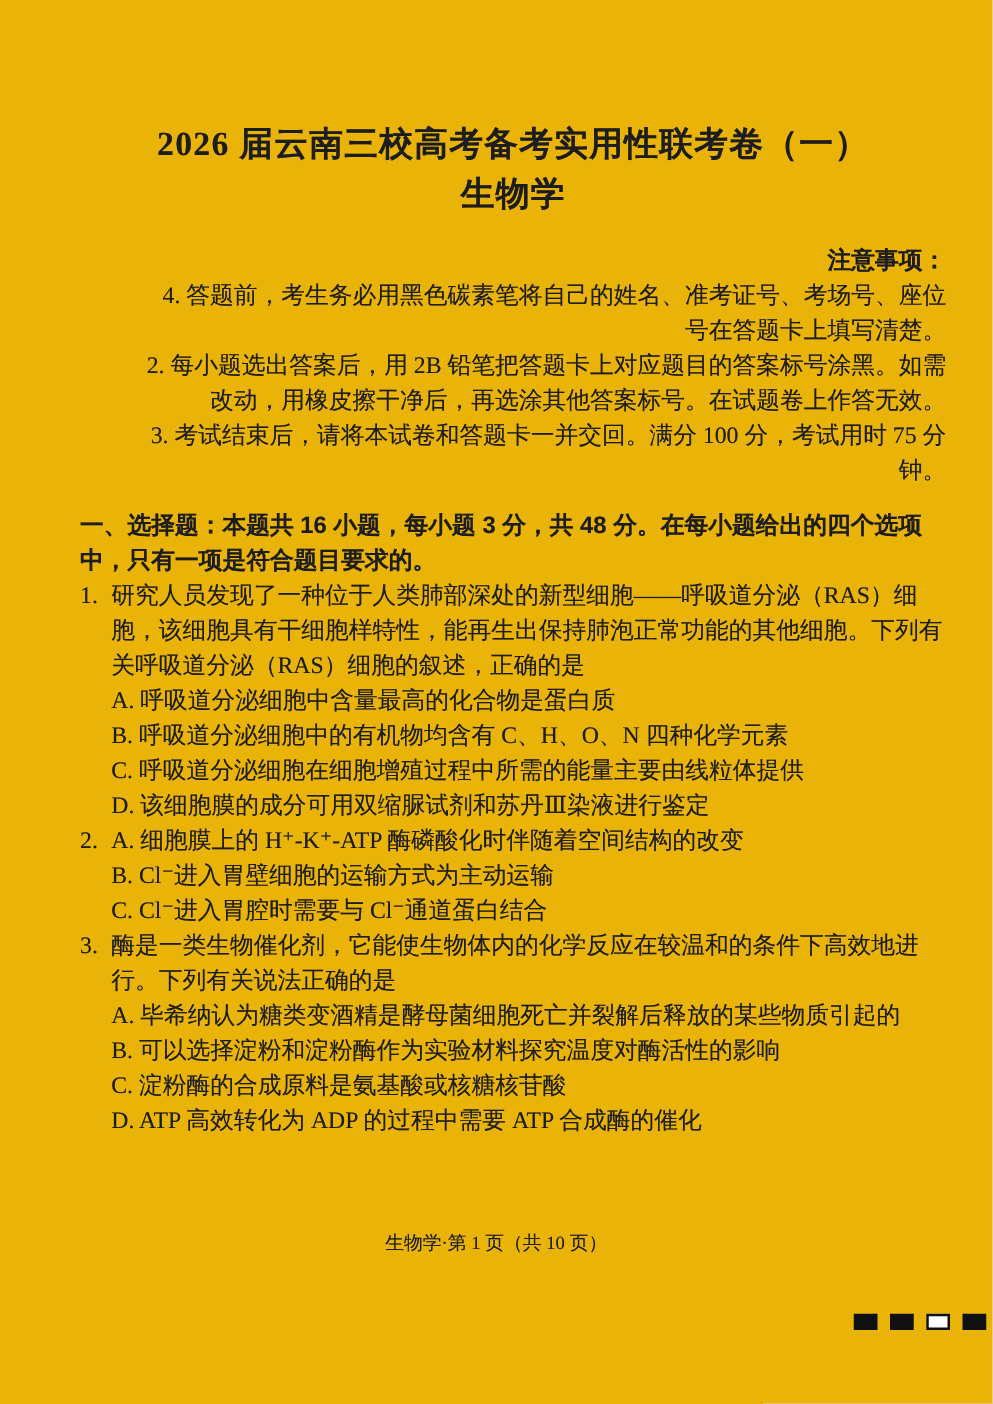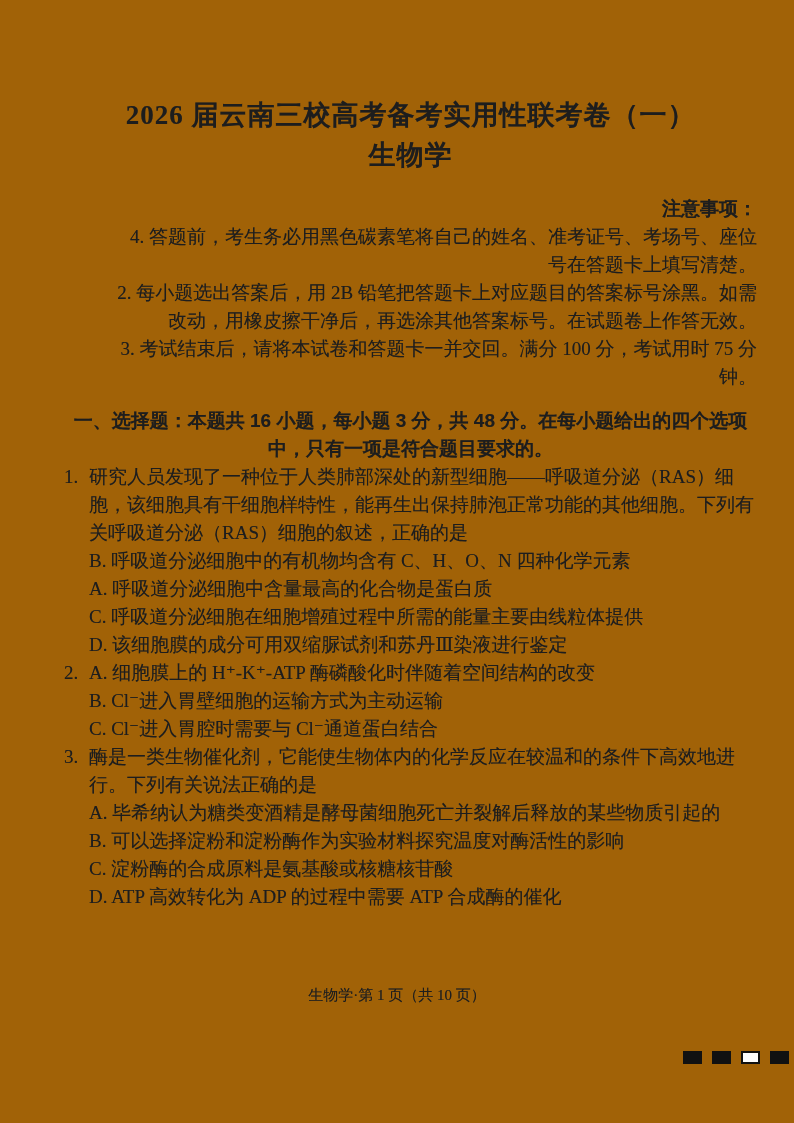--- a/index.html
+++ b/index.html
@@ -1,20 +1,20 @@
 <!DOCTYPE html>
 <html lang="zh"><head>
 <meta charset="utf-8">
 <style>
   html,body { margin:0; padding:0; background:#e8e8e8; }
   .sheet {
     position:relative;
     width:794px; height:1123px;
     margin:0 auto;
-    background:#a16207;
+    background:#eab308;
     box-sizing:border-box;
     padding:95px 37px 0 64px;
     font-family:"Liberation Serif","DejaVu Serif",serif;
     font-size:19px;
     line-height:28px;
     color:#1d1d1d;
     text-shadow:0 0 0.5px rgba(45,45,45,.55);
     overflow:hidden;
   }
   .title-line {
@@ -30,21 +30,20 @@
     font-weight:bold;
     text-indent:34px;
     font-size:19px;
   }
   .notice-item { text-indent:34px; }
   .section-heading {
     margin-top:16px;
     font-family:"Liberation Sans","DejaVu Sans",sans-serif;
     font-weight:bold;
     font-size:19px;
-    text-align:center;
   }
   .question { position:relative; padding-left:25px; }
   .q-num { position:absolute; left:0; top:0; }
   .option { }
   .footer-label {
     position:absolute; left:0; right:0; top:984px;
     text-align:center;
     font-size:15px; line-height:22px;
   }
   .marks { position:absolute; top:1051px; right:5px; display:flex; gap:10px; }
@@ -64,22 +63,22 @@
     <div class="notice-item">4. 答题前，考生务必用黑色碳素笔将自己的姓名、准考证号、考场号、座位号在答题卡上填写清楚。</div>
     <div class="notice-item">2. 每小题选出答案后，用 2B 铅笔把答题卡上对应题目的答案标号涂黑。如需改动，用橡皮擦干净后，再选涂其他答案标号。在试题卷上作答无效。</div>
     <div class="notice-item">3. 考试结束后，请将本试卷和答题卡一并交回。满分 100 分，考试用时 75 分钟。</div>
   </div>
 
   <div class="section-heading">一、选择题：本题共 16 小题，每小题 3 分，共 48 分。在每小题给出的四个选项中，只有一项是符合题目要求的。</div>
 
   <div class="question">
     <span class="q-num">1.</span>
     <div class="q-stem">研究人员发现了一种位于人类肺部深处的新型细胞——呼吸道分泌（RAS）细胞，该细胞具有干细胞样特性，能再生出保持肺泡正常功能的其他细胞。下列有关呼吸道分泌（RAS）细胞的叙述，正确的是</div>
+    <div class="option">A. 呼吸道分泌细胞中含量最高的化合物是蛋白质</div>
     <div class="option">B. 呼吸道分泌细胞中的有机物均含有 C、H、O、N 四种化学元素</div>
-    <div class="option">A. 呼吸道分泌细胞中含量最高的化合物是蛋白质</div>
     <div class="option">C. 呼吸道分泌细胞在细胞增殖过程中所需的能量主要由线粒体提供</div>
     <div class="option">D. 该细胞膜的成分可用双缩脲试剂和苏丹Ⅲ染液进行鉴定</div>
   </div>
 
   <div class="question">
     <span class="q-num">2.</span>
     <div class="option">A. 细胞膜上的 H⁺-K⁺-ATP 酶磷酸化时伴随着空间结构的改变</div>
     <div class="option">B. Cl⁻进入胃壁细胞的运输方式为主动运输</div>
     <div class="option">C. Cl⁻进入胃腔时需要与 Cl⁻通道蛋白结合</div>
   </div>

